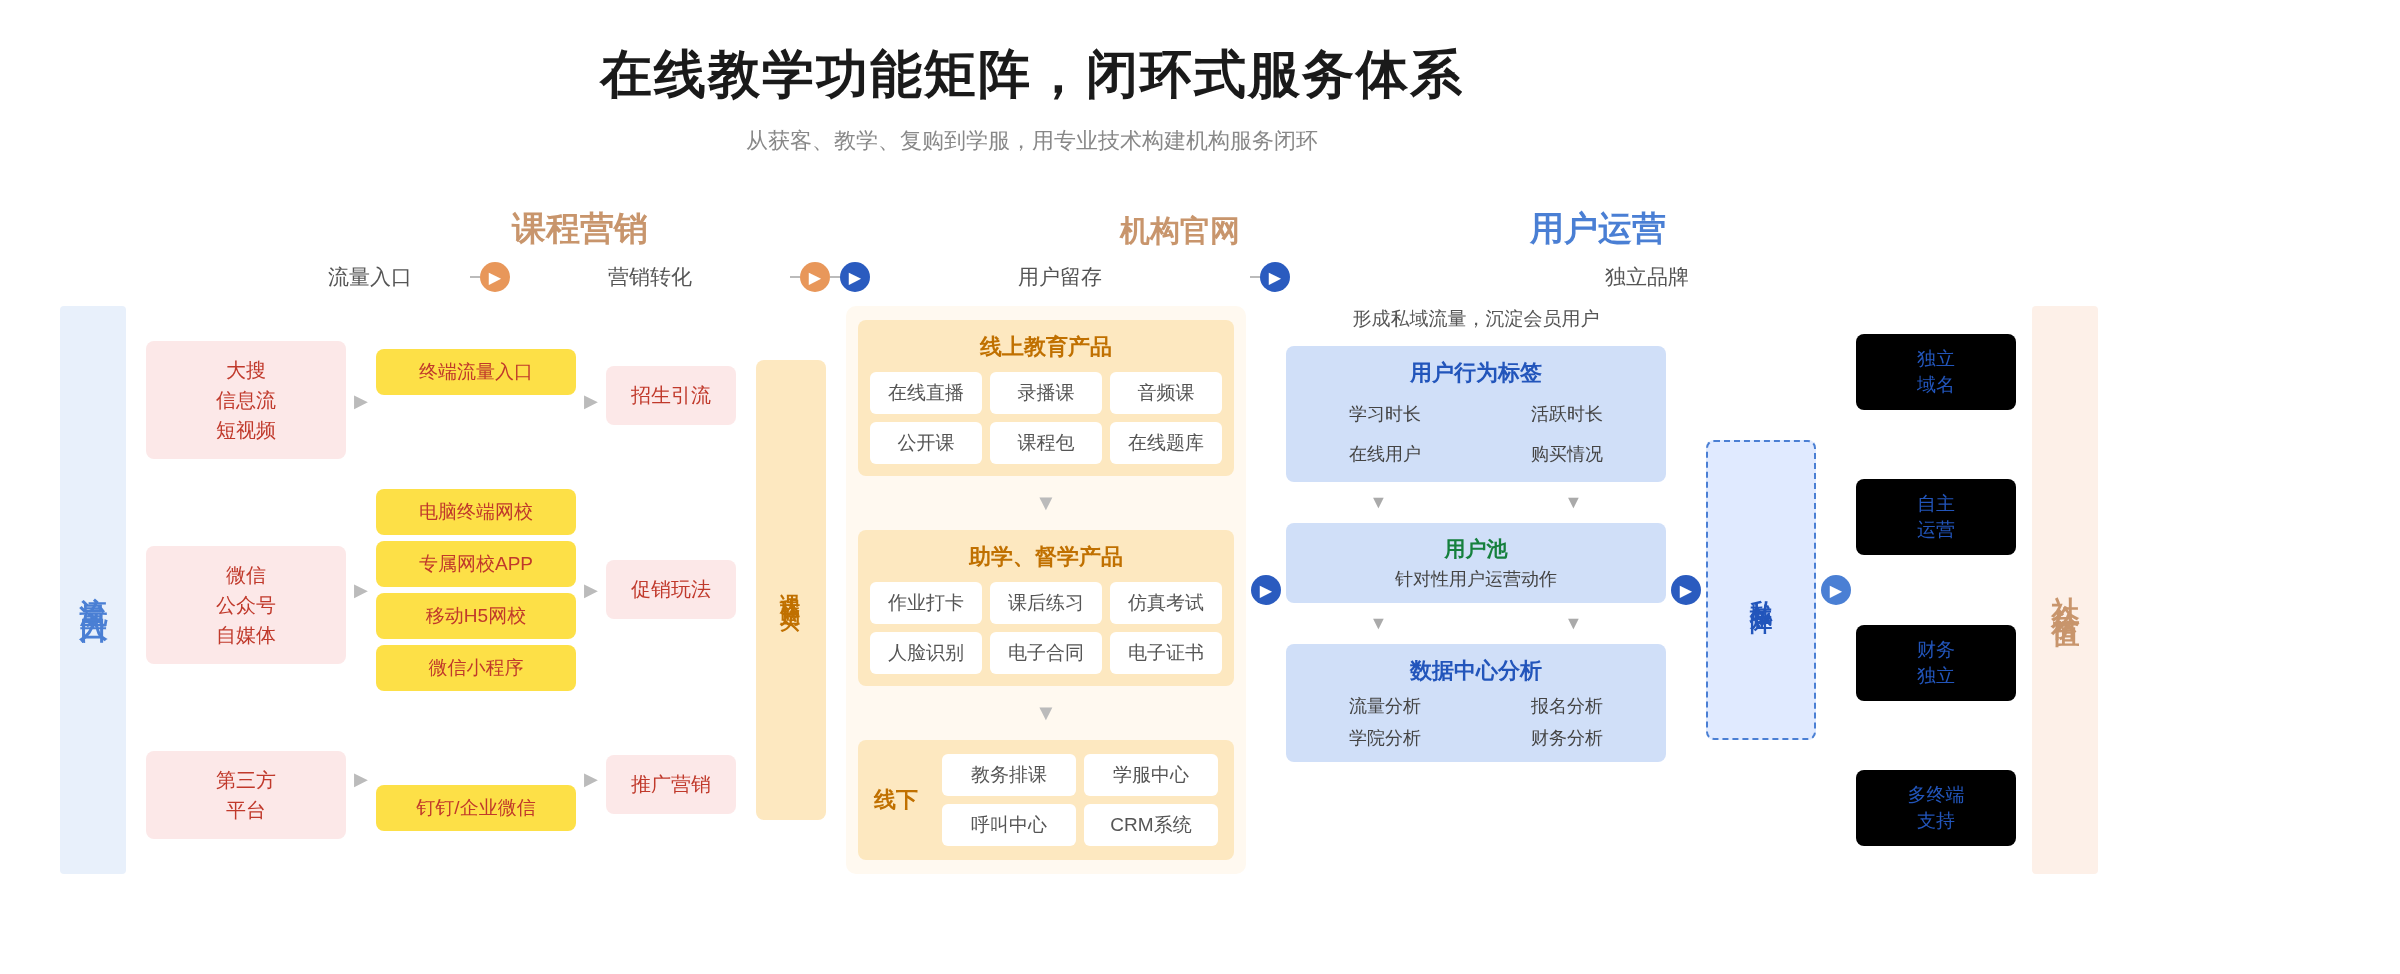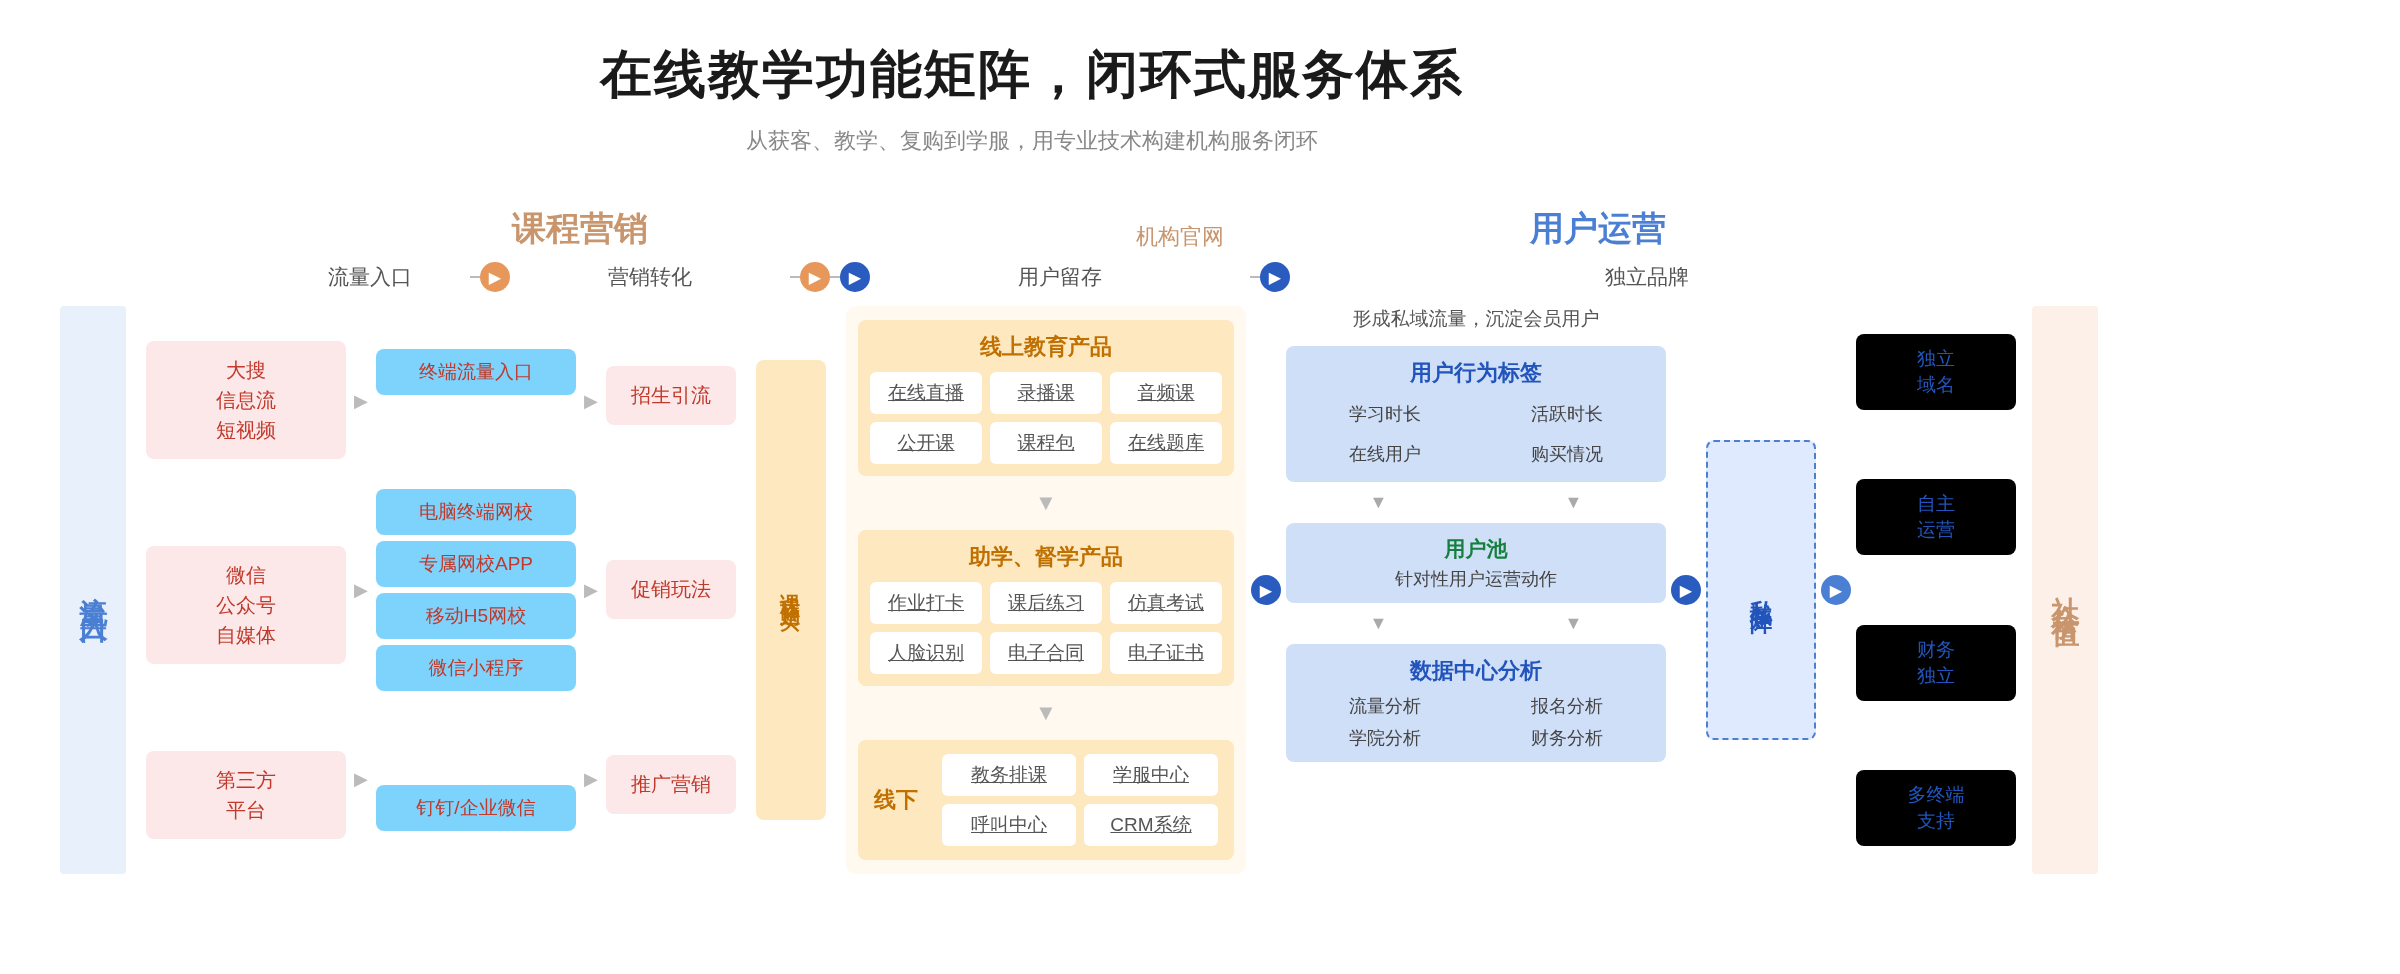--- a/index.html
+++ b/index.html
@@ -67,21 +67,21 @@
     .traffic-box {
       background: #fce8e8;
       border-radius: 8px;
       padding: 14px 10px;
       text-align: center;
       font-size: 20px;
       color: #c0392b;
       line-height: 1.5;
     }
     .terminal-box {
-      background: #7dd3fc;
+      background: #fde047;
       border-radius: 8px;
       padding: 10px 8px;
       text-align: center;
       font-size: 19px;
       color: #c0392b;
     }
     .conversion-box {
       background: #fce8e8;
       border-radius: 8px;
       padding: 16px 10px;
@@ -107,21 +107,20 @@
       grid-template-columns: repeat(3, 1fr);
       gap: 8px;
     }
     .online-item {
       background: white;
       border-radius: 6px;
       padding: 8px 6px;
       text-align: center;
       font-size: 19px;
       color: #555;
-      text-decoration: underline;
     }
     .online-down-arrow {
       text-align: center;
       font-size: 22px;
       color: #bbb;
       padding: 4px 0;
     }
     .offline-row {
       display: flex;
       align-items: center;
@@ -275,21 +274,21 @@
 <div class="page-wrapper">
 
   <h1 class="page-title">在线教学功能矩阵，闭环式服务体系</h1>
   <p class="page-subtitle">从获客、教学、复购到学服，用专业技术构建机构服务闭环</p>
 
   <div style="display:flex; align-items:flex-end; margin-bottom: 10px; padding-left: 210px; gap:0;">
     <div style="width: 620px; text-align:center;">
       <span style="font-size:34px; font-weight:600; color:#c8956c;">课程营销</span>
     </div>
     <div style="width: 580px; text-align:center;">
-      <span style="font-size:22px; font-weight:400; color:#c8956c;">机构官网</span>
+      <span style="font-size:30px; font-weight:700; color:#c8956c;">机构官网</span>
     </div>
     <div style="flex:1; text-align:left; padding-left: 60px;">
       <span style="font-size:34px; font-weight:600; color:#4a7fd4;">用户运营</span>
     </div>
   </div>
 
   <div style="display:flex; align-items:center; margin-bottom:14px; padding-left:210px;">
 
     <div style="width:200px; text-align:center;">
       <span style="font-size:21px; color:#555;">流量入口</span>

